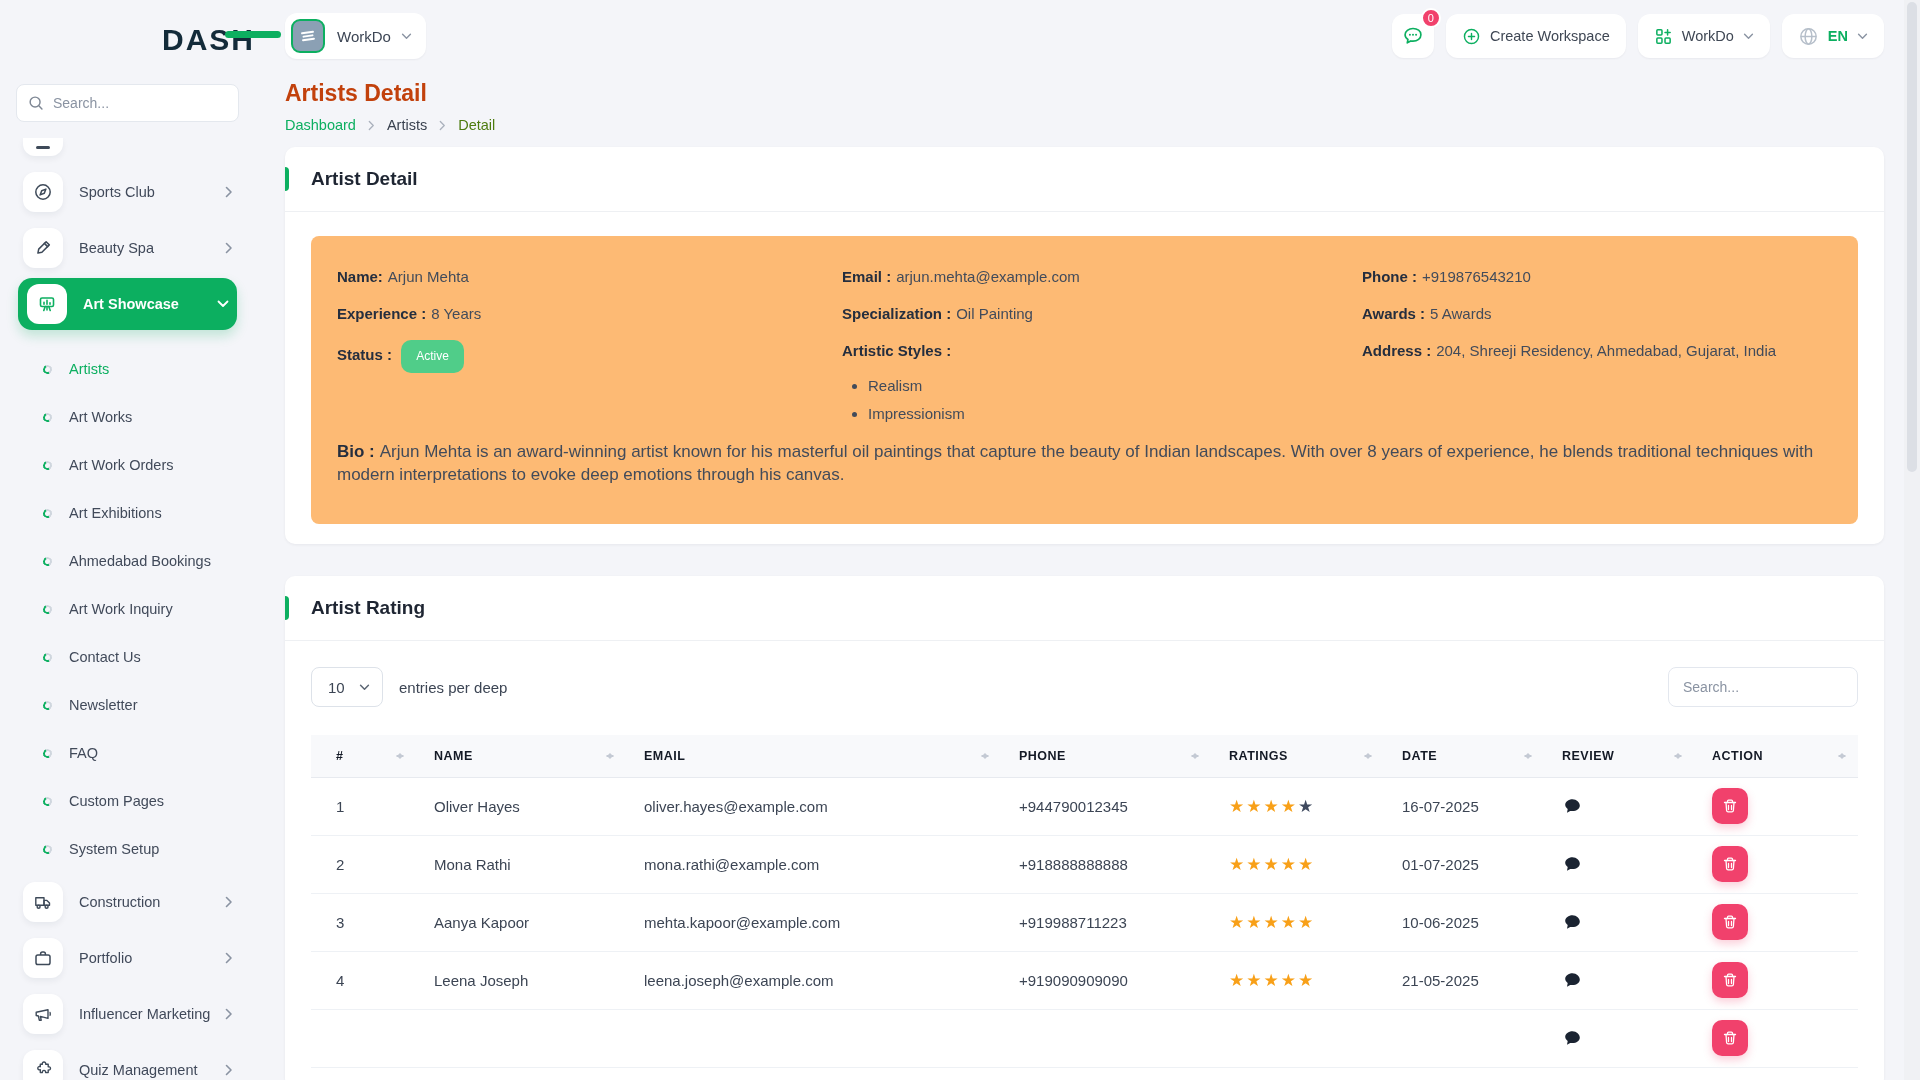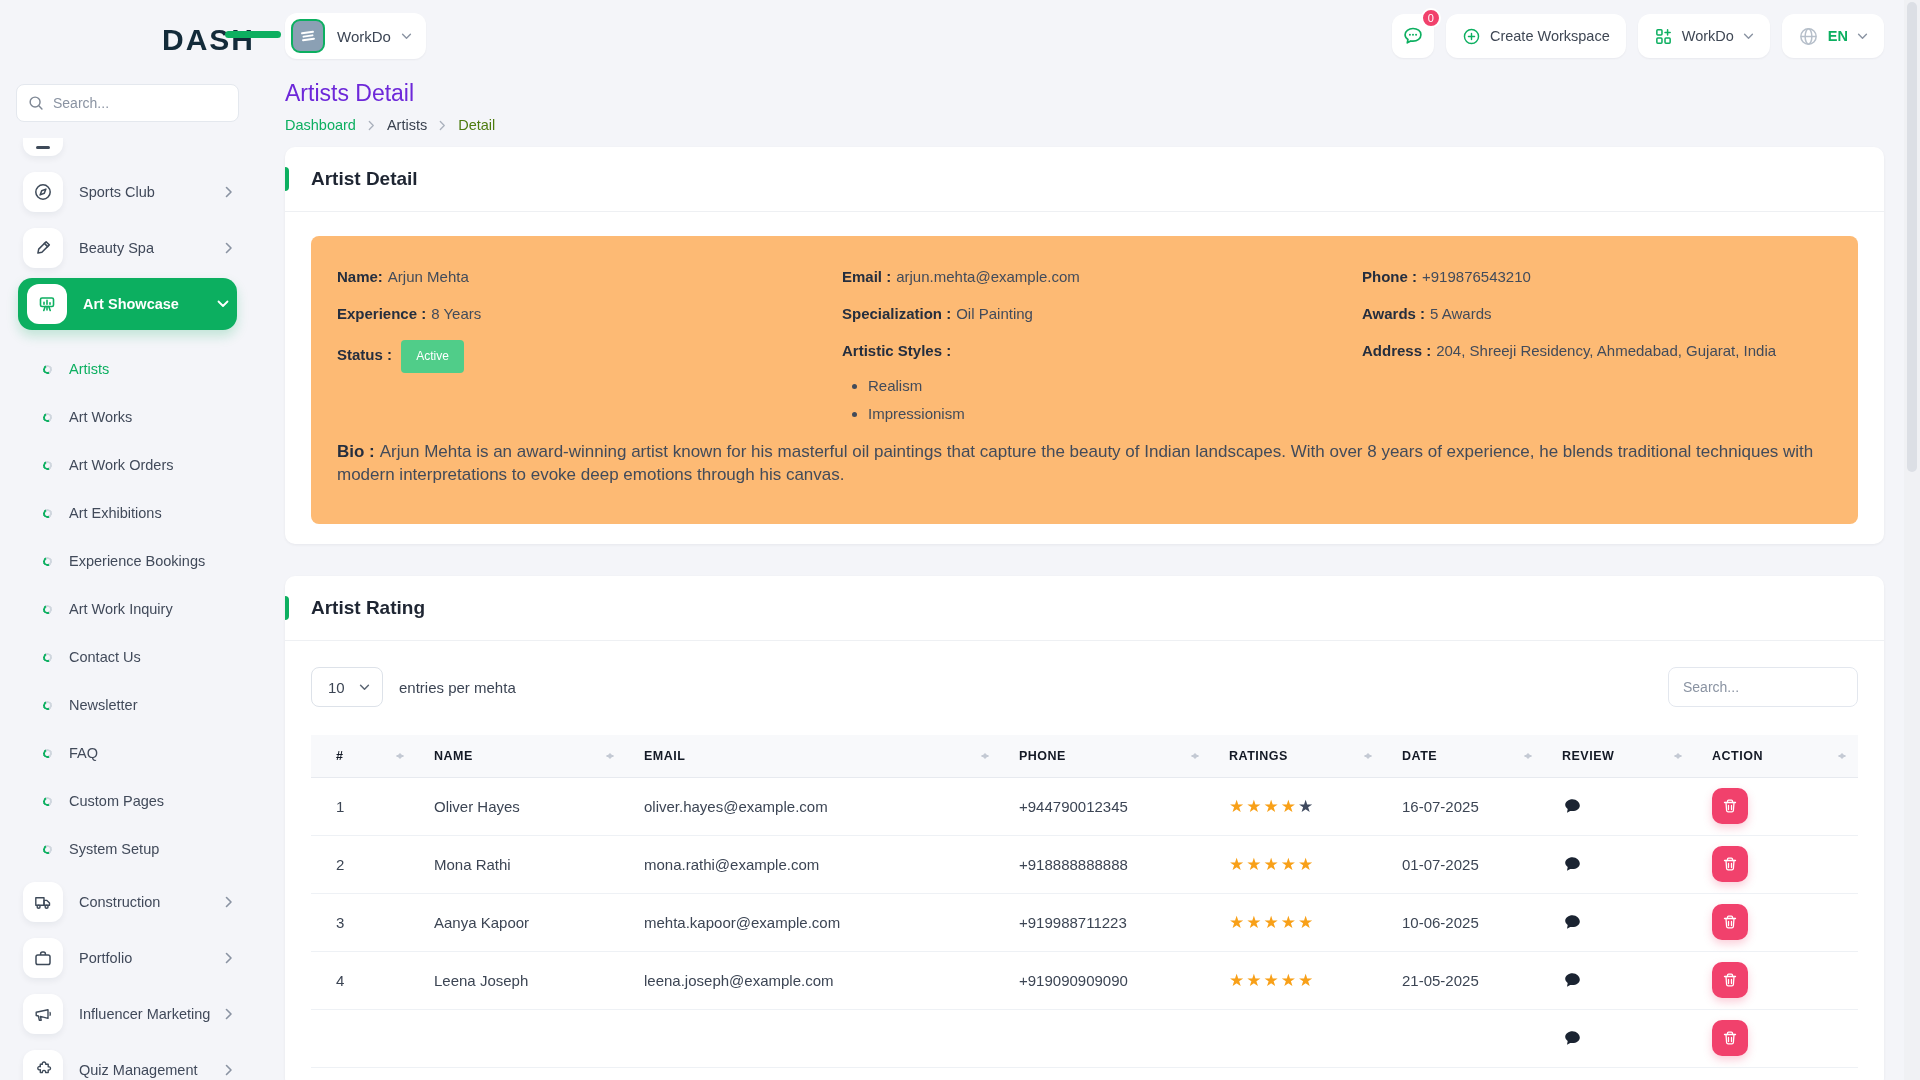--- a/index.html
+++ b/index.html
@@ -47,37 +47,37 @@
   .chip .clab { margin:0 10px 0 12px; font-size:15px; color:#3c4554; font-weight:500; }
   .top-right { display:flex; align-items:center; gap:12px; }
   .tbtn { display:flex; align-items:center; gap:9px; background:#fff; border:none; border-radius:12px; height:44px;
     padding:0 16px; font-family:inherit; font-size:14.5px; color:#3f4754; font-weight:500;
     box-shadow:0 1px 2px rgba(17,24,39,.05); cursor:pointer; }
   .tbtn.iconly { width:42px; padding:0; justify-content:center; position:relative; }
   .badge0 { position:absolute; top:-6px; right:-7px; min-width:20px; height:20px; border-radius:50%; background:#f1416c;
     border:2px solid #fff; color:#fff; font-size:11px; display:flex; align-items:center; justify-content:center; }
   .lang-lab { color:#0caf60; font-weight:600; }
   
-  .page-title { margin-top:20px; font-size:23px; font-weight:400; color:#6d28d9; }
+  .page-title { margin-top:20px; font-size:23px; font-weight:700; color:#c2410c; }
   .crumbs { display:flex; align-items:center; gap:12px; margin-top:10px; font-size:14.5px; }
   .crumb-link { color:#0caf60; cursor:pointer; }
   .crumb-mid { color:#39414f; cursor:pointer; }
   .crumb-cur { color:#4d7c0f; }
   
   .card { background:#fff; border-radius:10px; box-shadow:0 1px 3px rgba(17,24,39,.06); margin-top:14px; overflow:hidden; }
   .card-head { position:relative; padding:21px 26px; font-size:19px; font-weight:600; color:#1e2532; border-bottom:1px solid #eef0f3; }
   .card-head::before { content:""; position:absolute; left:0; top:50%; transform:translateY(-50%); width:4px; height:24px;
     background:#0caf60; border-radius:0 4px 4px 0; }
   .card-body { padding:24px 26px 20px 26px; }
   .panel { background:#fdba74; border-radius:8px; padding:30px 28px 38px 26px; }
   .fgrid { display:grid; grid-template-columns:505px 520px 1fr; }
   .field { margin-bottom:16px; font-size:15px; line-height:21px; color:#424b5a; }
   .lbl { font-weight:700; color:#252e3e; margin-right:5px; }
   .badge-active { display:inline-block; background:#50cd89; color:#fff; font-size:12px; font-weight:500;
-    padding:6px 15px; border-radius:4px; vertical-align:middle; }
+    padding:6px 15px; border-radius:10px; vertical-align:middle; }
   .style-list { margin:14px 0 0 26px; }
   .style-list li { margin-bottom:7px; font-size:15px; color:#424b5a; }
   .bio { font-size:17px; line-height:23px; color:#424b5a; }
   
   .controls { display:flex; justify-content:space-between; align-items:center; margin-top:2px; }
   .select-box { display:flex; align-items:center; justify-content:space-between; width:72px; height:40px;
     border:1px solid #dde2e9; border-radius:8px; background:#fff; padding:0 12px 0 16px; font-size:15px; color:#3c4554; cursor:pointer; }
   .entries-lab { margin-left:16px; font-size:15px; color:#3c4554; }
   .ctrl-left { display:flex; align-items:center; }
   .tsearch { width:190px; height:40px; border:1px solid #e3e7ee; border-radius:8px; padding:0 14px; font-size:14px;
@@ -183,21 +183,21 @@
       <div class="sub-item">
           <span class="sub-dot"></span>
           <span class="slab">Art Work Orders</span>
         </div>
       <div class="sub-item">
           <span class="sub-dot"></span>
           <span class="slab">Art Exhibitions</span>
         </div>
       <div class="sub-item">
           <span class="sub-dot"></span>
-          <span class="slab">Experience Bookings</span>
+          <span class="slab">Ahmedabad Bookings</span>
         </div>
       <div class="sub-item">
           <span class="sub-dot"></span>
           <span class="slab">Art Work Inquiry</span>
         </div>
       <div class="sub-item">
           <span class="sub-dot"></span>
           <span class="slab">Contact Us</span>
         </div>
       <div class="sub-item">
@@ -411,21 +411,21 @@
       <div class="controls">
         <div class="ctrl-left">
           <div class="select-box">
             <span>10</span>
             <span>
               <svg width="11" height="7" viewBox="0 0 12 8" fill="none" stroke="#5c6673" stroke-width="1.7" stroke-linecap="round" stroke-linejoin="round">
                   <path d="M1.5 1.5L6 6l4.5-4.5"></path>
                 </svg>
             </span>
           </div>
-          <span class="entries-lab">entries per mehta</span>
+          <span class="entries-lab">entries per deep</span>
         </div>
         <input class="tsearch" placeholder="Search..." style="">
       </div>
 
       <table>
         <colgroup>
           <col style="width:123px">
             <col style="width:210px">
             <col style="width:375px">
             <col style="width:210px">

